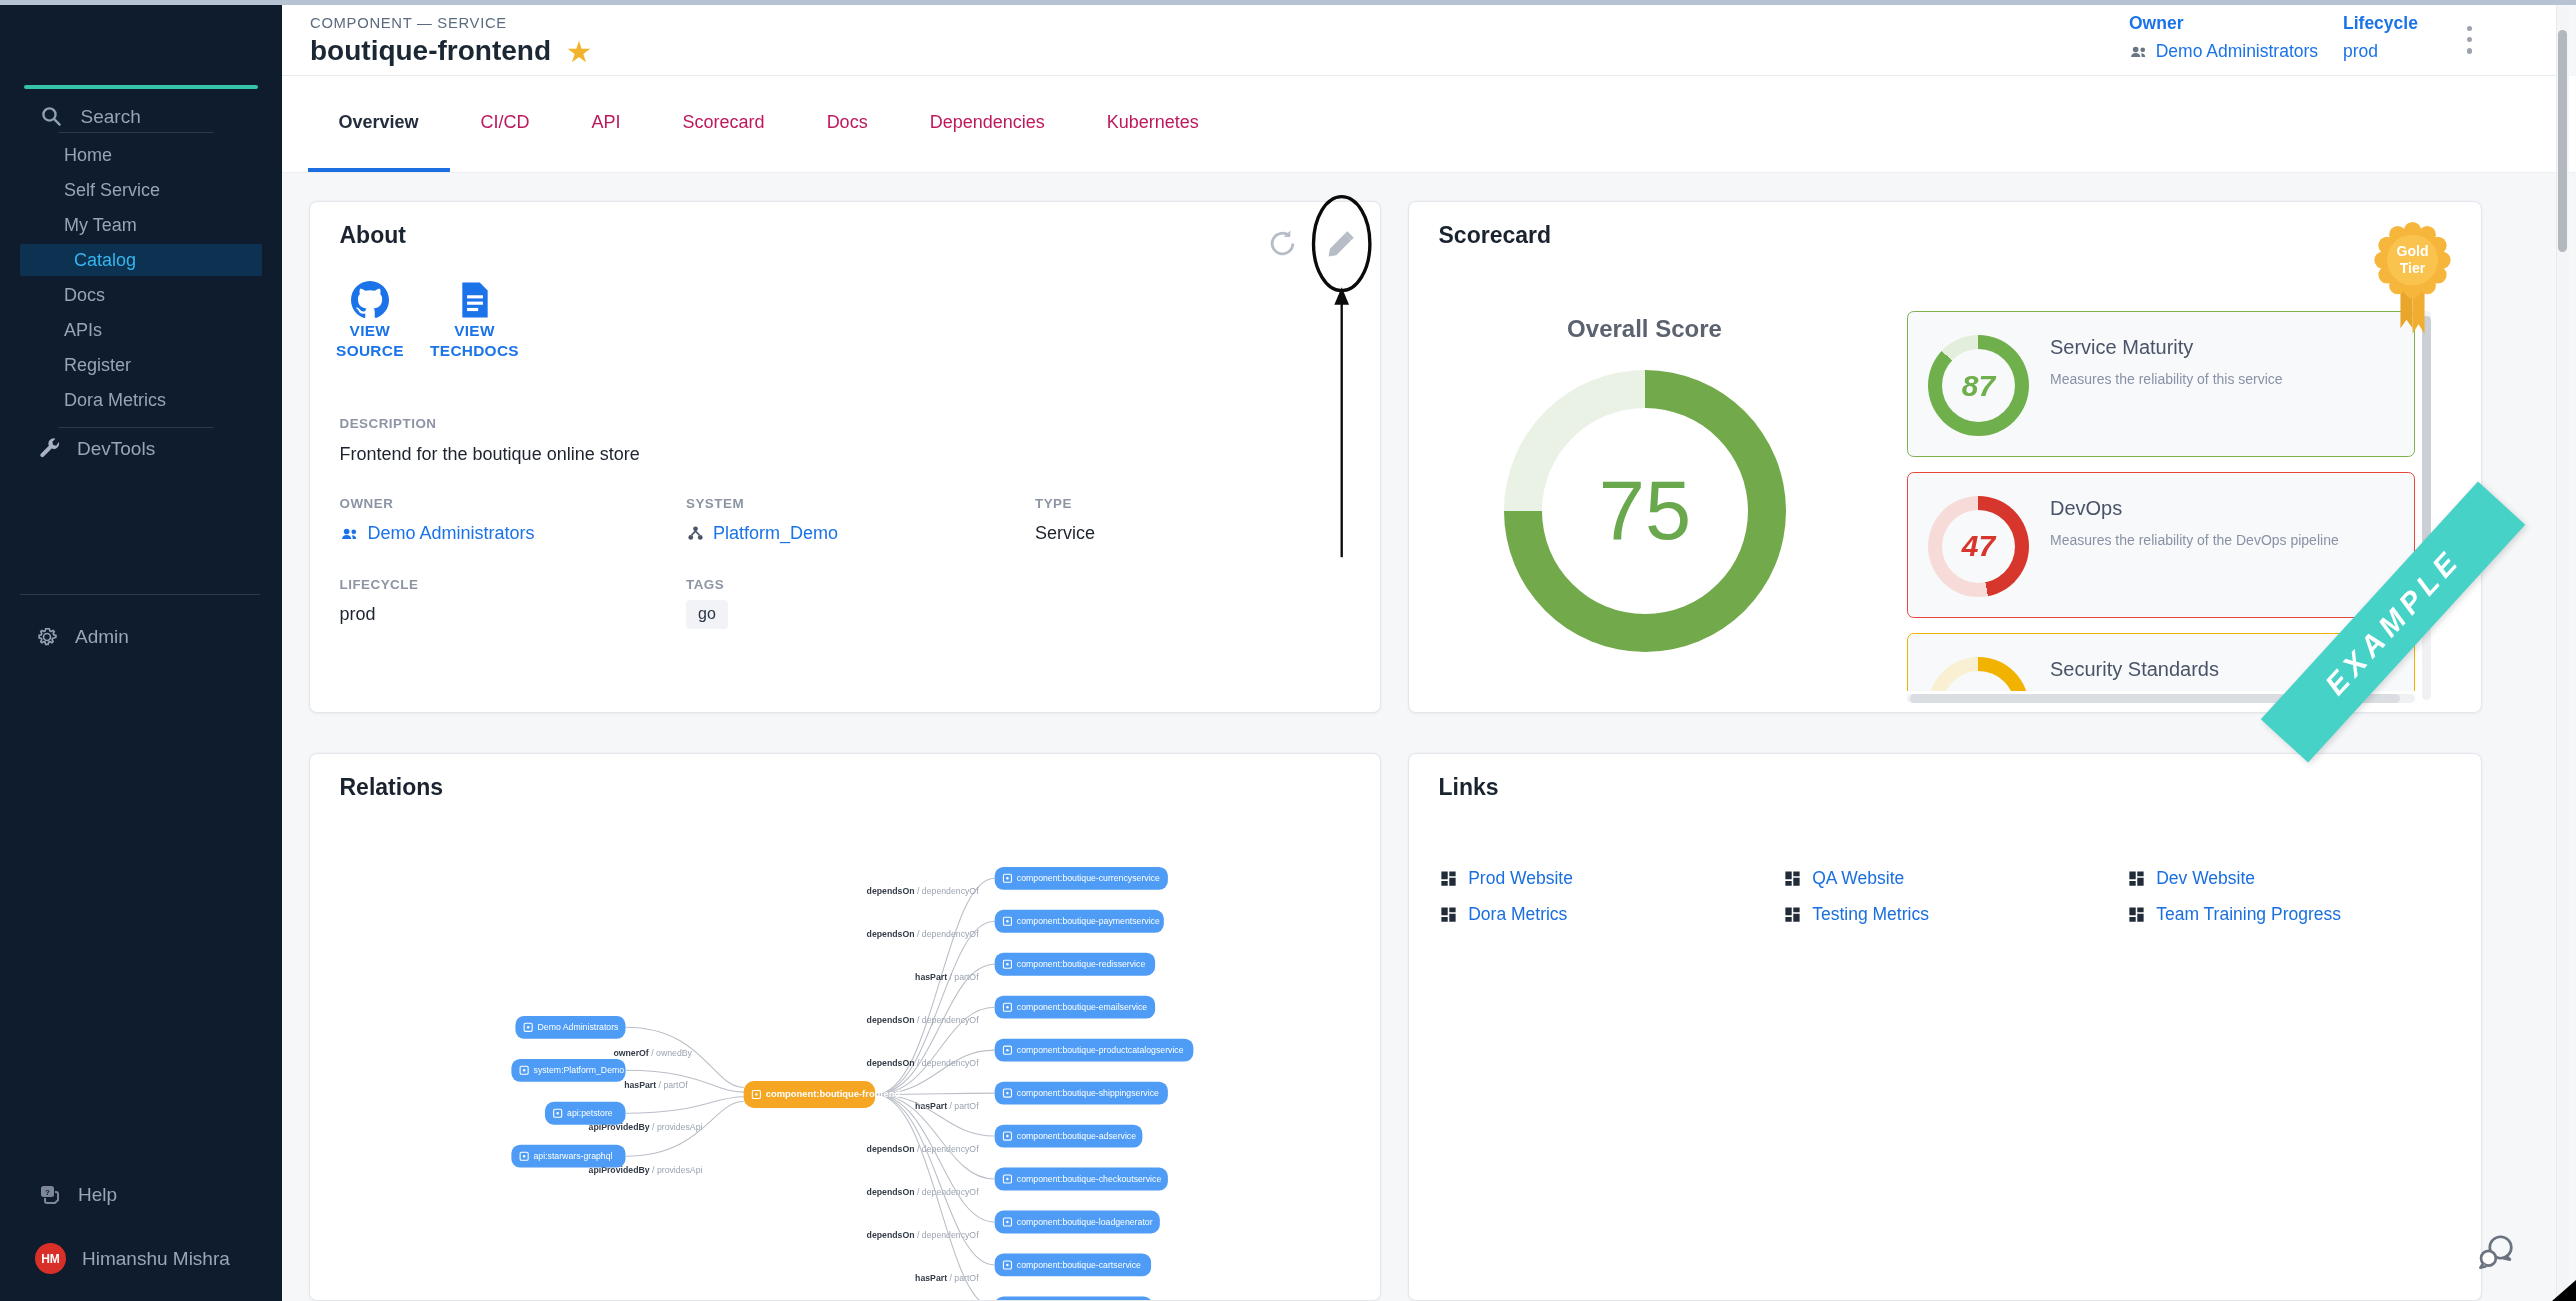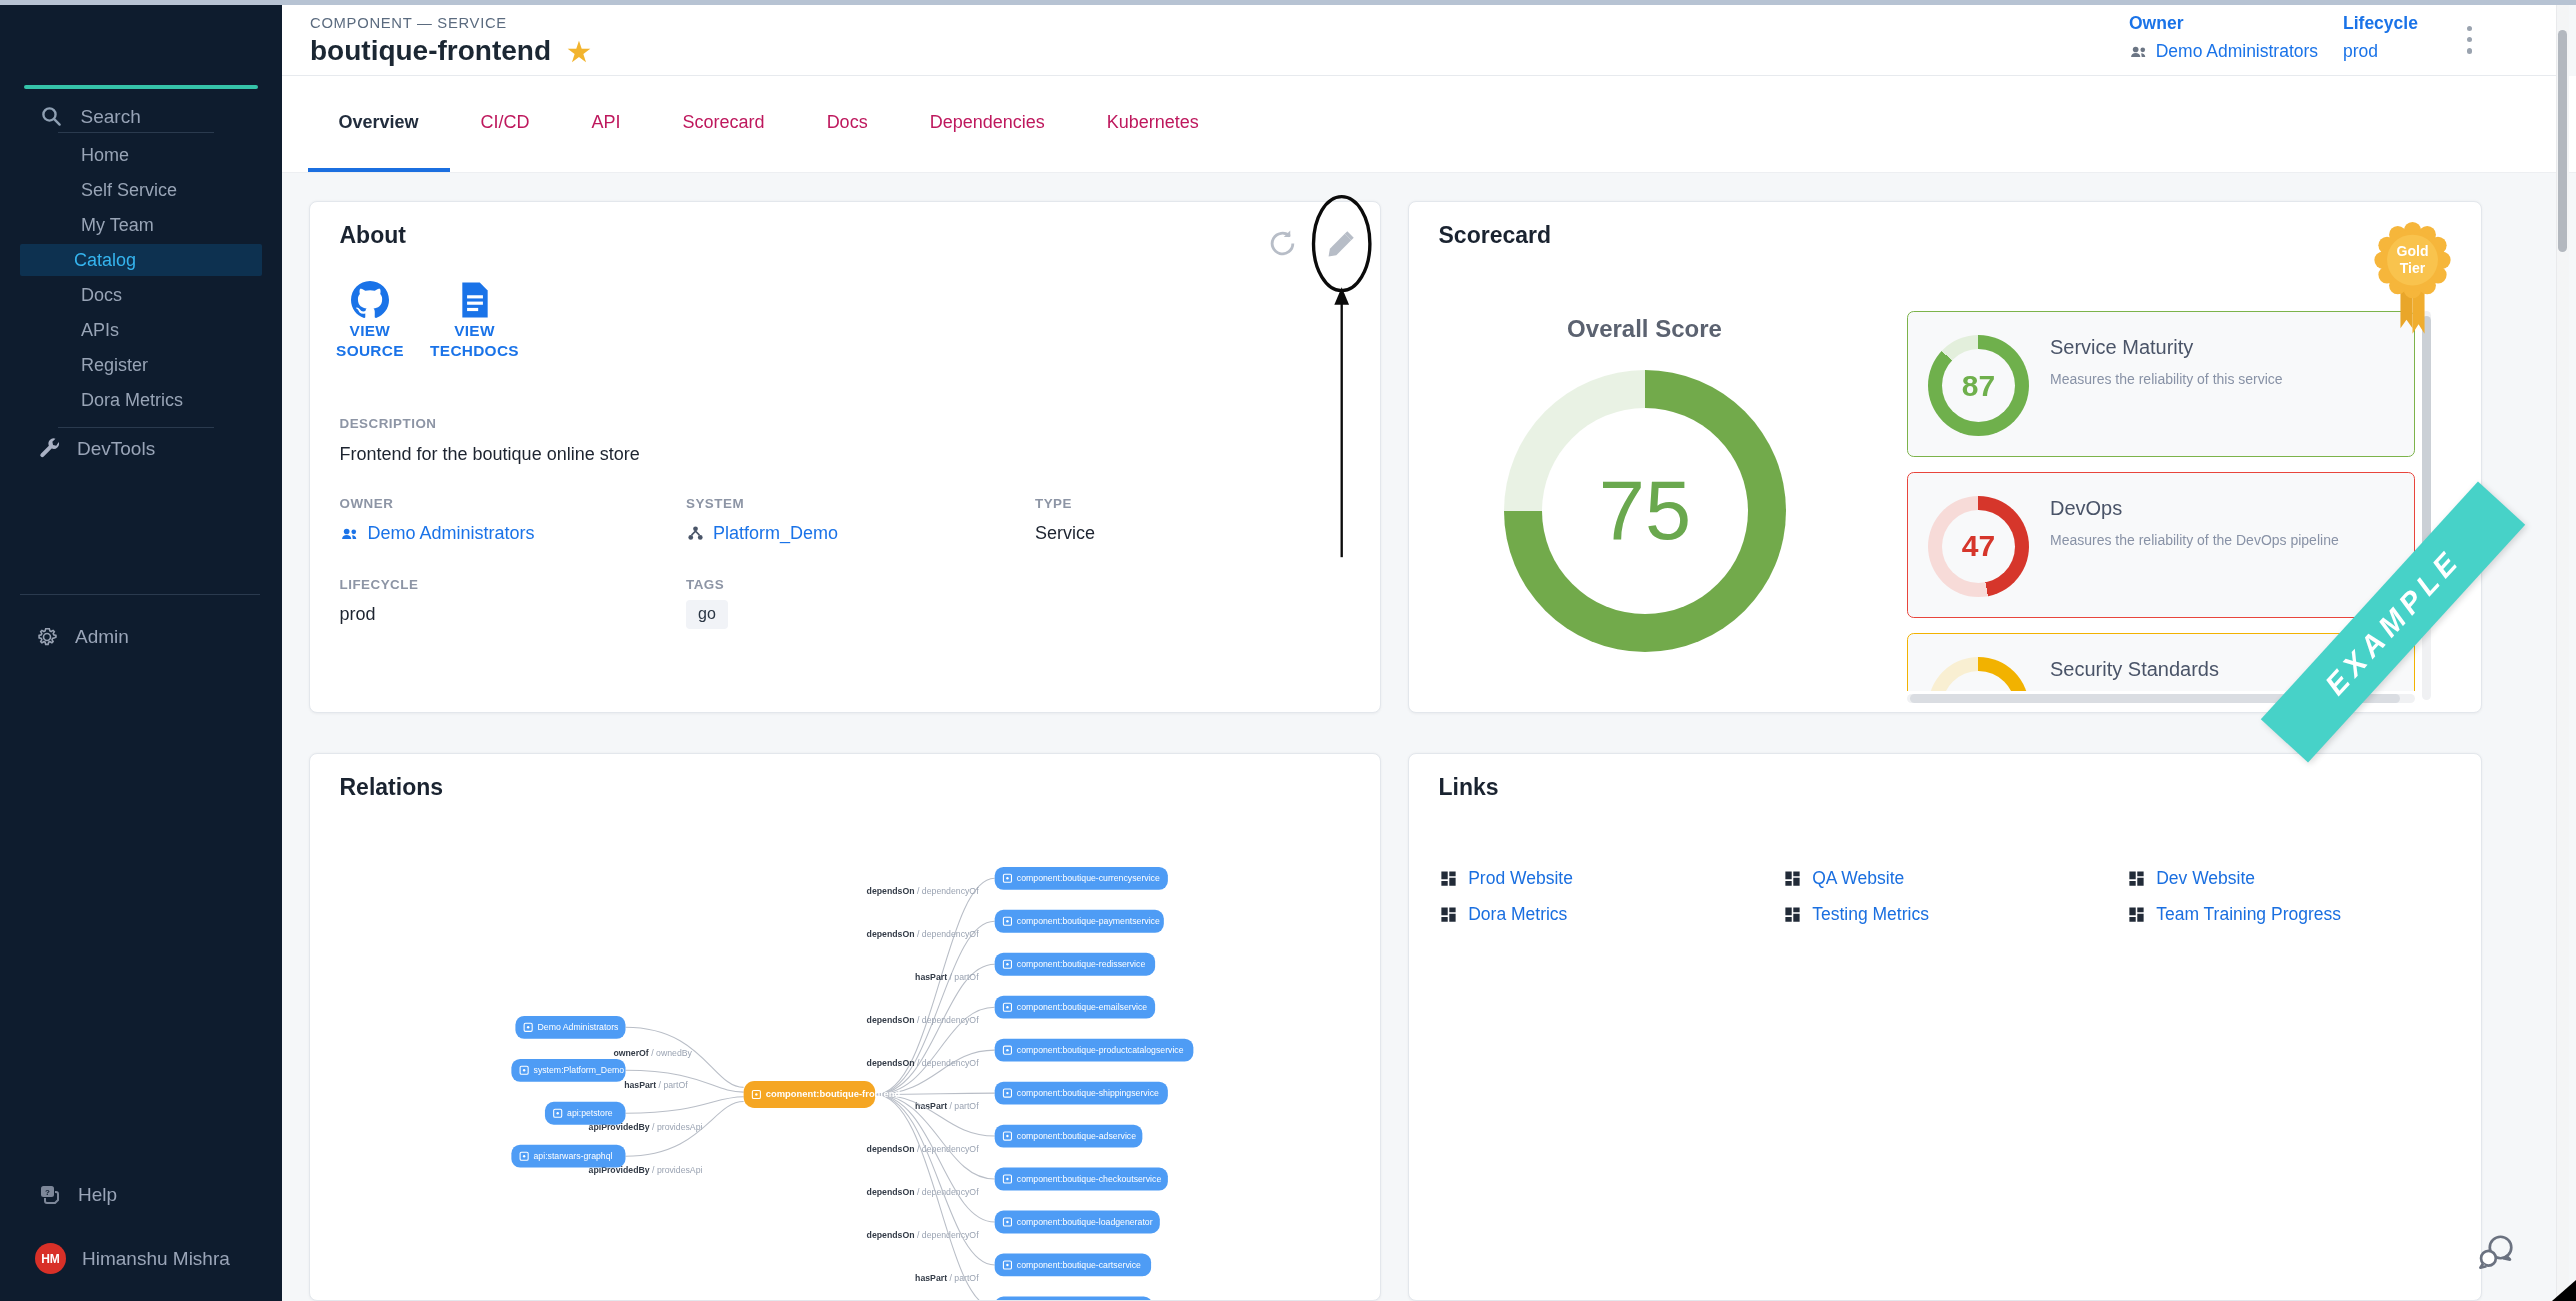--- a/index.html
+++ b/index.html
@@ -13,21 +13,21 @@
   #logo-row { position:absolute; left:24px; top:21.5px; display:flex; align-items:center; gap:13.4px; width:239px;}
   #logo-badge { width:43px; height:43px; border-radius:9.4px; background:linear-gradient(135deg,#3ce4c6,#16a88b); flex:0 0 auto; display:flex; align-items:center; justify-content:center;}
   #logo-title { color:#f2f5f9; font-size:18px; font-weight:700; line-height:21.5px; width:134px;}
   #grid-dots { margin-left:auto; width:28px; display:grid; grid-template-columns:repeat(3,6.7px); gap:4px;}
   #grid-dots i { width:6px; height:6px; border-radius:50%; background:#7e8a9c; display:block;}
   #logo-underline { position:absolute; left:24px; top:85px; width:234px; height:4px; background:#35c3a9; border-radius:2px;}
   #search-row { position:absolute; left:40px; top:101px; display:flex; align-items:center; gap:17.5px; height:31px; cursor:pointer;}
   #search-row span { font-size:19px; color:#97a3b6;}
   .side-divider { position:absolute; left:58px; width:156px; height:1.3px; background:#2a3a4e;}
   #nav { position:absolute; left:0; top:138px; width:282px;}
-  .nav-item { height:35px; display:flex; align-items:center; padding-left:81px; font-size:18px; color:#98a4b6; cursor:pointer;}
+  .nav-item { height:35px; display:flex; align-items:center; padding-left:64px; font-size:18px; color:#98a4b6; cursor:pointer;}
   .nav-item.active { margin:1.3px 20px; padding-left:54px; height:32px; border-radius:2px; background:#0d3150; color:#35b4ee;}
   .tool-row { position:absolute; display:flex; align-items:center; gap:16px; font-size:19px; color:#9aa5b8; cursor:pointer;}
   #user-initials { width:31px; height:31px; border-radius:50%; background:#d83028; color:#fff; font-size:12px; font-weight:700; display:flex; align-items:center; justify-content:center;}
   
   #header { left:268px; top:0; width:2294px; height:76px; background:#fff; border-bottom:0.7px solid #e7eaee; z-index:5;}
   #breadcrumb { position:absolute; left:42px; top:14.8px; font-size:14.8px; letter-spacing:0.7px; color:#5b6b7f; font-weight:500;}
   #page-title-row { position:absolute; left:42px; top:35px; display:flex; align-items:center; gap:14.8px;}
   #page-title { font-size:28px; font-weight:700; color:#1b2733;}
   #fav-star { font-size:29.5px; color:#f2b42e; line-height:27px; cursor:pointer;}
   .hdr-block { position:absolute; top:13.4px; font-size:17.5px;}
@@ -54,21 +54,21 @@
   .fld-link { font-size:18px; color:#1a73e8; display:flex; align-items:center; gap:8px; cursor:pointer;}
   #tag-chip { display:inline-block; background:#f1f3f7; border-radius:4px; padding:5.4px 12px; font-size:16px; color:#2b3644; cursor:pointer;}
   
   #overall-label { position:absolute; left:101px; top:113px; width:269px; text-align:center; font-size:24px; font-weight:700; color:#5b6270;}
   #overall-ring { position:absolute; left:95px; top:168px; width:282px; height:282px; border-radius:50%;}
   #overall-ring .hole { position:absolute; inset:38px; background:#fff; border-radius:50%; display:flex; align-items:center; justify-content:center;}
   #overall-ring .hole span { font-size:83px; font-weight:500; color:#6aa84e;}
   #score-items { position:absolute; left:498px; top:109px; width:508px; height:380px; overflow:hidden;}
   .score-item { position:relative; width:508px; border-radius:6.7px; background:#f8f9fa; margin-bottom:14.8px;}
   .mini-ring { position:absolute; left:20px; top:23px; width:101px; height:101px; border-radius:50%;}
-  .mini-ring .hole { position:absolute; inset:14px; border-radius:50%; background:#f8f9fa; display:flex; align-items:center; justify-content:center; font-size:30px; font-weight:700;}
+  .mini-ring .hole { position:absolute; inset:14px; border-radius:50%; background:#f8f9fa; display:flex; align-items:center; justify-content:center; font-size:30px; font-weight:700;font-style:italic;}
   .score-title { position:absolute; left:142px; top:24px; font-size:20px; color:#4a5468; font-weight:500;}
   .score-desc { position:absolute; left:142px; top:59px; font-size:14px; color:#8892a6;}
   #score-vscroll { position:absolute; left:1013px; top:109px; width:9.4px; height:389px; background:#f0f1f3; border-radius:4.7px;}
   #score-vscroll i { position:absolute; left:0; top:5.4px; width:9.4px; height:289px; background:#cbd0d6; border-radius:4.7px; display:block;}
   #score-hscroll { position:absolute; left:498px; top:492px; width:508px; height:9.4px; background:#f0f1f3; border-radius:4.7px;}
   #score-hscroll i { position:absolute; left:2.7px; top:0; width:490px; height:9.4px; background:#dadde2; border-radius:4.7px; display:block;}
   #gold-badge { position:absolute; left:962px; top:14.8px; width:83px; height:125px;}
   #example-ribbon { position:absolute; left:2232px; top:590px; width:322px; height:64px; background:#47d2c8; transform:rotate(-47.6deg); z-index:40; display:flex; align-items:center; justify-content:center; box-shadow:0 2.7px 6.7px rgba(0,0,0,.15);}
   #example-ribbon span { color:#fff; font-size:29.5px; font-weight:700; font-style:italic; letter-spacing:6px;}
   

